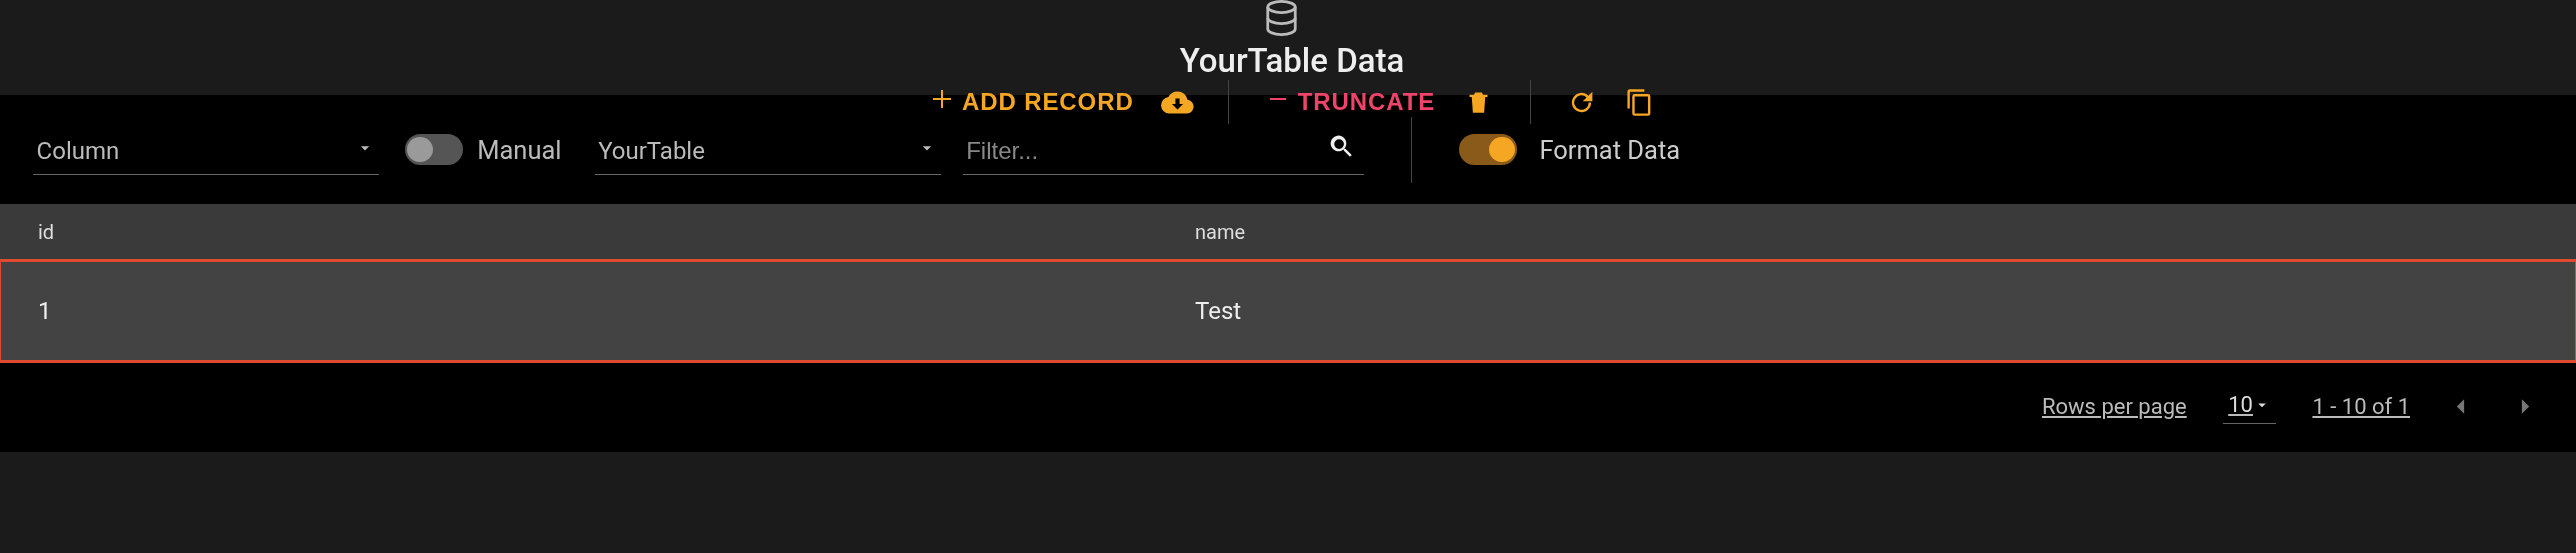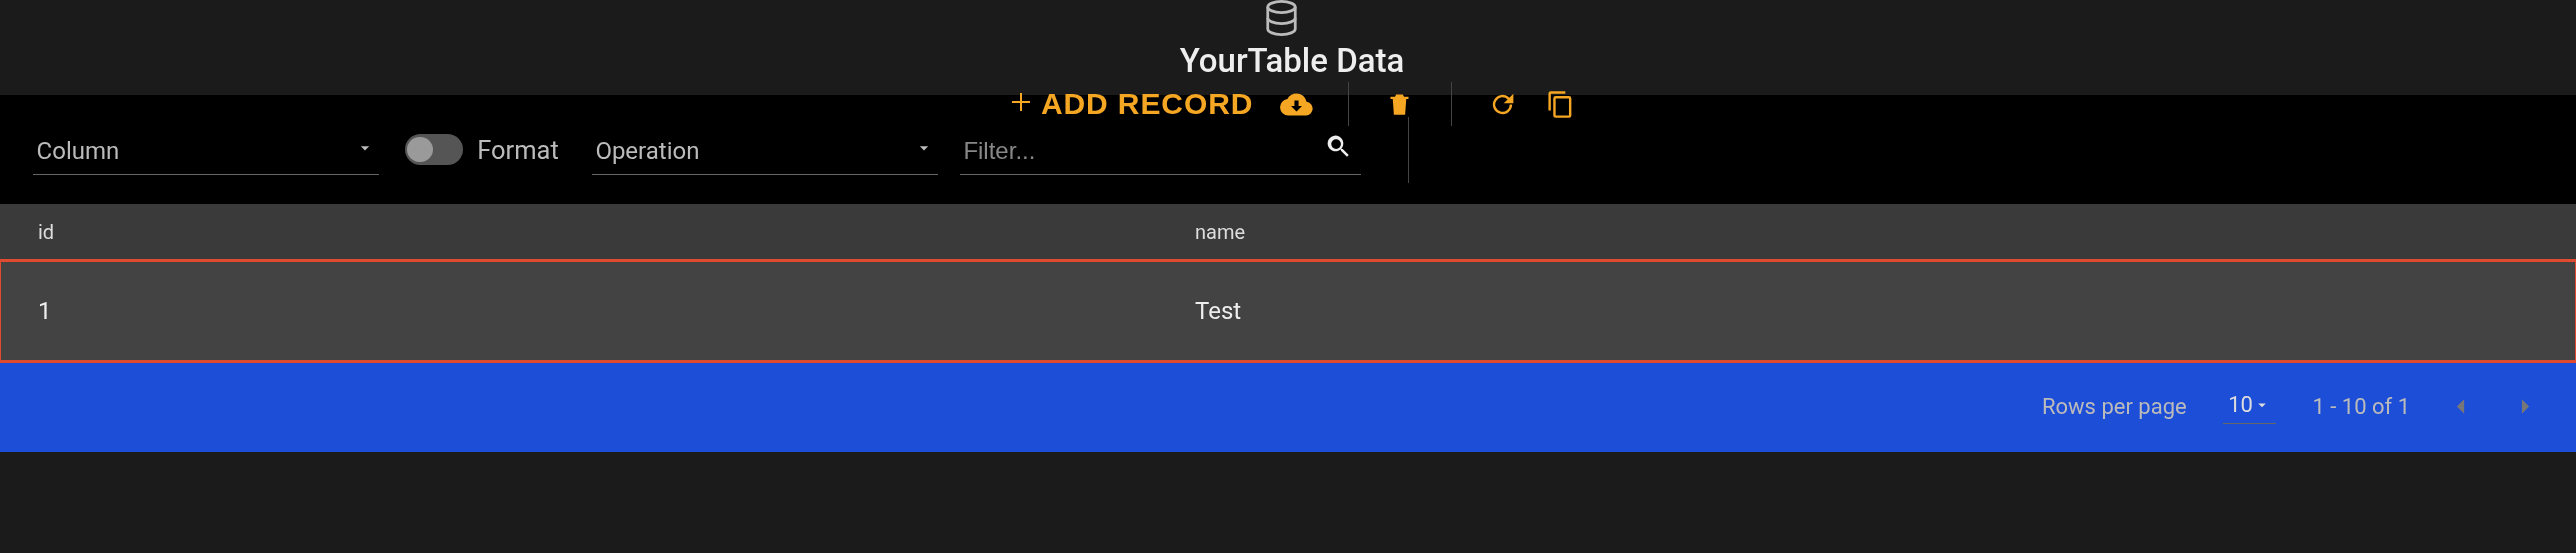--- a/index.html
+++ b/index.html
@@ -21,21 +21,21 @@
     padding: 0 36px 0 44px;
     background: #1b1b1b;
     flex-direction: column;
   }
   .header .logo-icon { margin-right: 22px; color: #c9c9c9; }
   .header .title { font-size: 33px; font-weight: 500; color: #eee; flex: 0 0 auto; }
   .header .spacer { flex: 1 1 auto; }
   .header .actions { display: flex; align-items: center; gap: 22px; }
   .header .btn {
     display: inline-flex; align-items: center; gap: 8px;
-    font-size: 30px; font-weight: 600; letter-spacing: 0.9px;
+    font-size: 24px; font-weight: 600; letter-spacing: 0.9px;
     background: transparent; border: none; cursor: pointer;
     padding: 7.3px 3.6px;
   }
   .header .btn.add { color: #f5a623; }
   .header .btn.trunc { color: #ee4469; }
   .header .icon-btn {
     color: #f5a623; display: inline-flex; align-items: center; justify-content: center;
     width: 36px; height: 36px; cursor: pointer;
   }
   .header .divider {
@@ -103,23 +103,24 @@
     height: 100px; background: #434343; display: flex; align-items: center;
     padding: 0 38px; color: #eee; font-size: 24px;
     margin-top: 0.9px;
   }
   .td.col-id { width: 1157px; }
   .td.col-name { flex: 1; }
   .trow.highlight { outline: 3.6px solid #e04a2f; outline-offset: -1.8px; }
 
   
   .tfoot {
-    height: 91px; background: #1d4ed8; display: flex; align-items: center;
+    height: 91px; background: #000000; display: flex; align-items: center;
     justify-content: flex-end; padding: 0 36px; gap: 36px; color: #bbb;
     font-size: 22px;
+    text-decoration: underline;
   }
   .rows-select {
     display: inline-flex; align-items: center; 
     border-bottom: 1.8px solid #666; padding: 3.6px 5.5px 5.5px 5.5px; cursor: pointer;
     color: #ddd;
   }
   .page-btn { color: #777; cursor: pointer; display: inline-flex; }
   .page-btn svg { width: 29px; height: 29px; }
 </style>
 </head>
@@ -143,20 +144,28 @@
           </svg>
       </span>
       <span>ADD RECORD</span>
     </button>
     <span class="icon-btn">
       <svg width="33" height="33" viewBox="0 0 24 24">
           <path fill="currentColor" d="M19.35 10.04A7.49 7.49 0 0 0 12 4a7.5 7.5 0 0 0-6.65 4.04A6 6 0 0 0 6 20h13a5 5 0 0 0 .35-9.96zM12 17l-4-4h2.5V9h3v4H16l-4 4z"></path>
         </svg>
     </span>
     <span class="divider"></span>
+    <button class="btn trunc">
+      <span>
+        <svg width="24" height="24" viewBox="0 0 24 24">
+            <path fill="currentColor" d="M4 11h16v2H4z"></path>
+          </svg>
+      </span>
+      <span>TRUNCATE</span>
+    </button>
     <span class="icon-btn">
       <svg width="27" height="29" viewBox="0 0 24 24">
           <path fill="currentColor" d="M6 7h12l-1 14H7L6 7zm3-4h6l1 2h4v2H4V5h4l1-2z"></path>
         </svg>
     </span>
     <span class="divider"></span>
     <span class="icon-btn">
       <svg width="29" height="29" viewBox="0 0 24 24">
           <path fill="currentColor" d="M17.65 6.35A8 8 0 1 0 20 12h-2a6 6 0 1 1-1.76-4.24L13 11h8V3l-3.35 3.35z"></path>
         </svg>
@@ -175,39 +184,45 @@
     <span class="chev">
       <svg width="20" height="20" viewBox="0 0 24 24">
           <path fill="currentColor" d="M7 10l5 5 5-5z"></path>
         </svg>
     </span>
   </div>
   <div class="manual-group">
     <div class="switch">
       <div class="knob"></div>
     </div>
-    <span class="manual-label">Format</span>
+    <span class="manual-label">Manual</span>
   </div>
   <div class="select-field">
-    <span class="label">Operation</span>
+    <span class="label">YourTable</span>
     <span class="chev">
       <svg width="20" height="20" viewBox="0 0 24 24">
           <path fill="currentColor" d="M7 10l5 5 5-5z"></path>
         </svg>
     </span>
   </div>
   <div class="filter-input-wrap">
     <input class="filter-input" placeholder="Filter..." style="">
     <span class="search-icon">
       <svg width="29" height="29" viewBox="0 0 24 24">
           <path fill="currentColor" d="M15.5 14h-.79l-.28-.27a6.5 6.5 0 1 0-.7.7l.27.28v.79l5 5 1.5-1.5-5-5zM10 14a4 4 0 1 1 0-8 4 4 0 0 1 0 8z"></path>
         </svg>
     </span>
   </div>
   <div class="vdivider"></div>
+  <div class="format-group">
+    <div class="switch on">
+      <div class="knob"></div>
+    </div>
+    <span class="format-label">Format Data</span>
+  </div>
 </div>
 
 <div class="tablewrap">
   <div class="thead">
     <div class="th col-id">id</div>
     <div class="th col-name">name</div>
   </div>
   <div id="tbody">
       <div class="trow highlight">
         <div class="td col-id">1</div>

